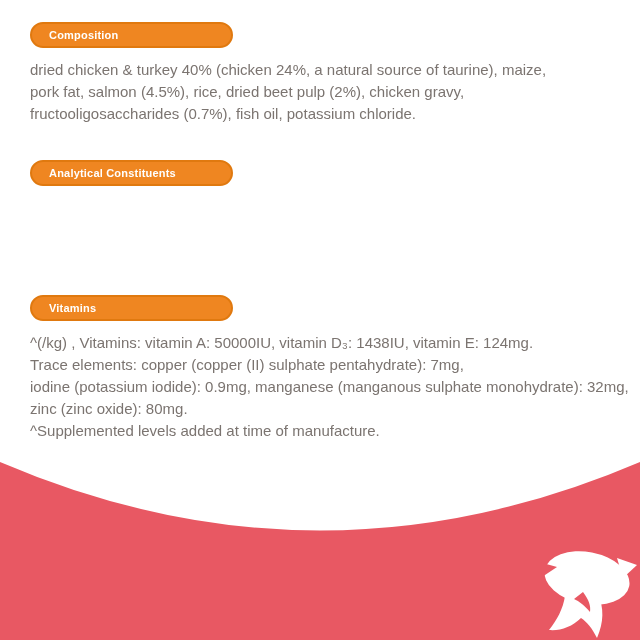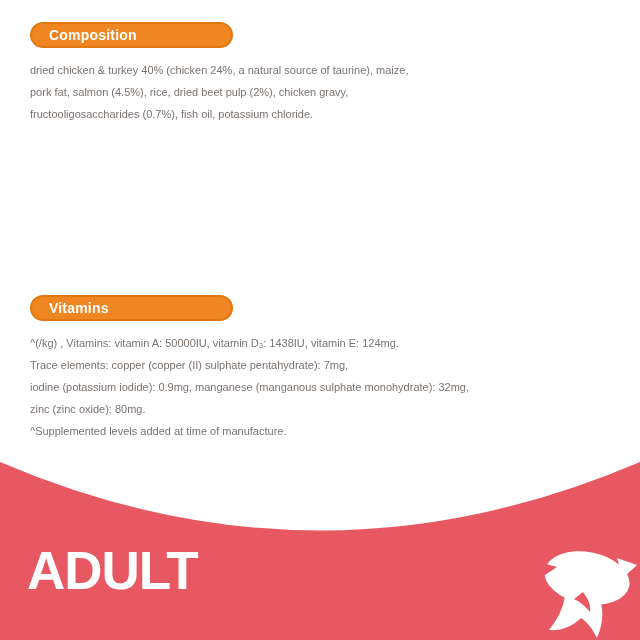--- a/index.html
+++ b/index.html
@@ -9,31 +9,31 @@
     font-family:"Liberation Sans", sans-serif;
   }
   .section{position:absolute;left:30px;width:600px;}
   .badge{
     box-sizing:border-box;
     width:203px;height:26px;
     background:#ef8621;
     border:2px solid #e0790f;
     border-radius:14px;
     color:#ffffff;
-    font-size:14px;
+    font-size:11px;
     font-weight:bold;
     line-height:22px;
     padding-left:17px;
     letter-spacing:0.2px;
   }
   .body-text{
     margin-top:11px;
     white-space:pre-line;
     color:#7b7470;
-    font-size:11px;
+    font-size:15px;
     line-height:22px;
     width:610px;
   }
   #sec-composition{top:22px;}
   #sec-analytical{top:160px;}
   #sec-additives{top:295px;}
   .band{
     position:absolute;left:0;bottom:0;width:640px;height:180px;
   }
   .band svg.curve{position:absolute;left:0;top:0;}
@@ -53,36 +53,36 @@
 <body>
 
 <div class="section" id="sec-composition">
   <div class="badge">Composition</div>
   <div class="body-text">dried chicken &amp; turkey 40% (chicken 24%, a natural source of taurine), maize,
 pork fat, salmon (4.5%), rice, dried beet pulp (2%), chicken gravy,
 fructooligosaccharides (0.7%), fish oil, potassium chloride.</div>
 </div>
 
 <div class="section" id="sec-analytical">
+  <div class="badge">Analytical Constituents</div>
 </div>
 
 <div class="section" id="sec-additives">
   <div class="badge">Vitamins</div>
   <div class="body-text">^(/kg) , Vitamins: vitamin A: 50000IU, vitamin D₃: 1438IU, vitamin E: 124mg.
 Trace elements: copper (copper (II) sulphate pentahydrate): 7mg,
 iodine (potassium iodide): 0.9mg, manganese (manganous sulphate monohydrate): 32mg,
 zinc (zinc oxide): 80mg.
 ^Supplemented levels added at time of manufacture.</div>
 </div>
 
 <div class="band">
   <svg class="curve" width="640" height="180" viewBox="0 0 640 180">
     <path d="M0,2 Q320,139 640,2 L640,180 L0,180 Z" fill="#e85863"></path>
   </svg>
-  <div class="band-title">ADULT</div>
   <div class="band-subtitle">1+ YEARS</div>
 
   <svg class="fish" width="97" height="92" viewBox="0 0 97 92">
     <g>
 
       <ellipse cx="46" cy="30" rx="43" ry="26" transform="rotate(11 46 30)" fill="#ffffff"></ellipse>
 
       <path d="M76,10 L96,17 L82,30 Z" fill="#ffffff"></path>
 
       <path d="M57,46 C63,60 63,74 56,90 C51,80 46,74 40,70 C31,79 19,83 8,82 C16,72 22,61 24,48 Z" fill="#ffffff"></path>

